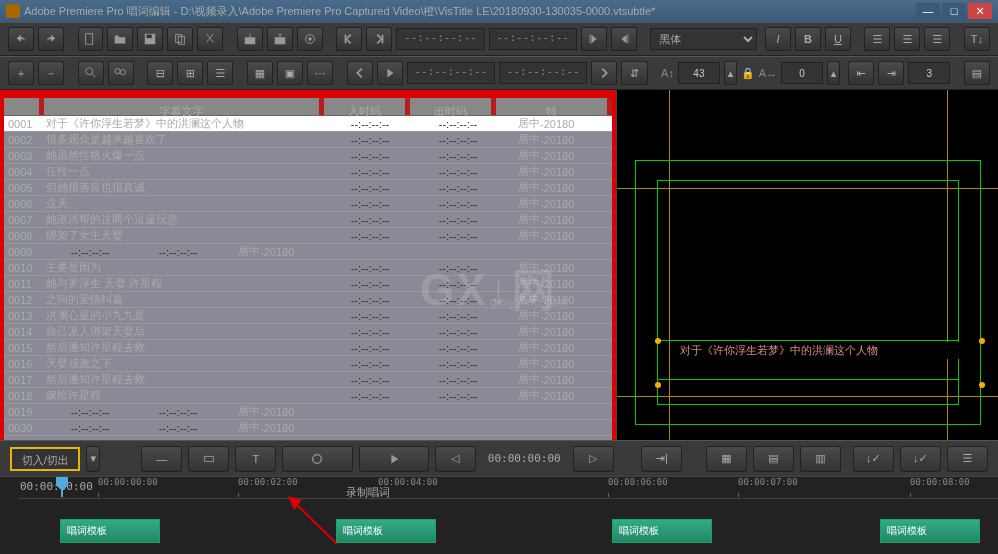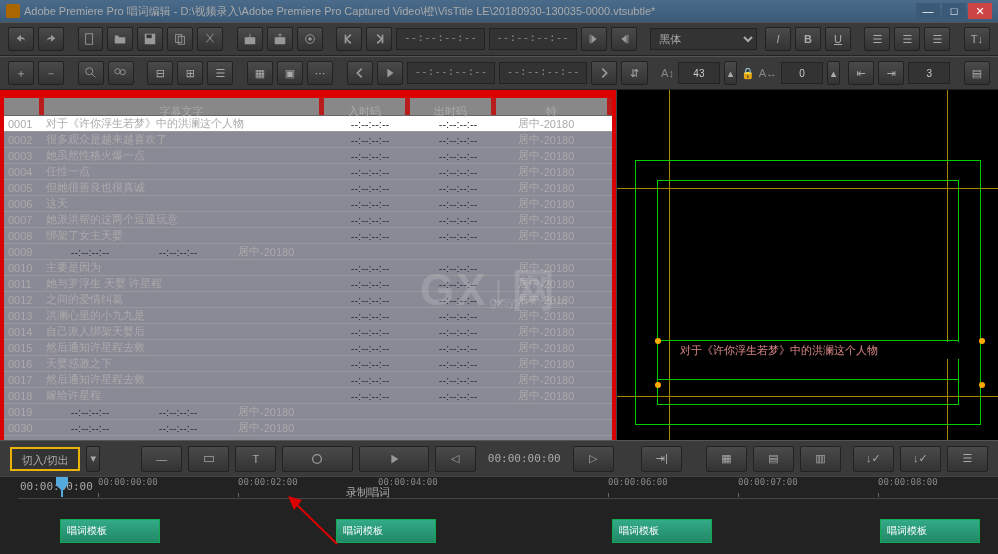--- a/index.html
+++ b/index.html
@@ -490,21 +490,21 @@
     <div class="head"><svg viewBox="0 0 12 20">
           <path d="M0 0h12v8l-6 6-6-6z" fill="#5ad"></path>
           <rect x="5" y="12" width="2" height="60" fill="#5ad"></rect>
         </svg></div>
     <div id="ticks">
         <span class="tick" style="left: 80px;">00:00:00:00</span>
         <span class="tick" style="left: 220px;">00:00:02:00</span>
         <span class="tick" style="left: 360px;">00:00:04:00</span>
         <span class="tick" style="left: 590px;">00:00:06:00</span>
         <span class="tick" style="left: 720px;">00:00:07:00</span>
-        <span class="tick" style="left: 860px;">00:00:08:00</span>
+        <span class="tick" style="left: 892px;">00:00:08:00</span>
       </div>
   </div>
   <div class="track">
     <span class="tclabel">录制唱词</span>
     <div id="clips">
         <div class="clip" style="left: 42px; width: 100px;">唱词模板</div>
         <div class="clip" style="left: 318px; width: 100px;">唱词模板</div>
         <div class="clip" style="left: 594px; width: 100px;">唱词模板</div>
         <div class="clip" style="left: 862px; width: 100px;">唱词模板</div>
       </div>

